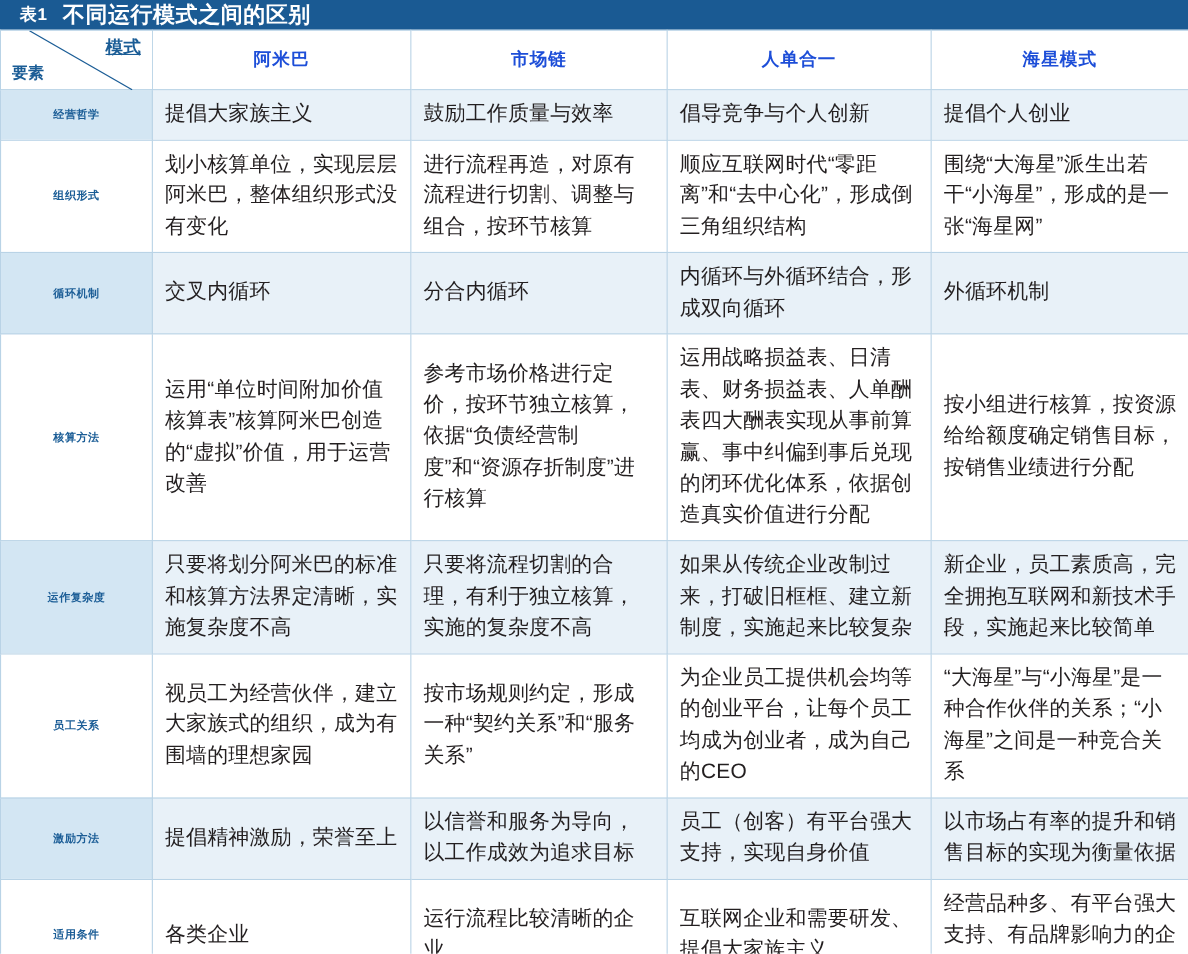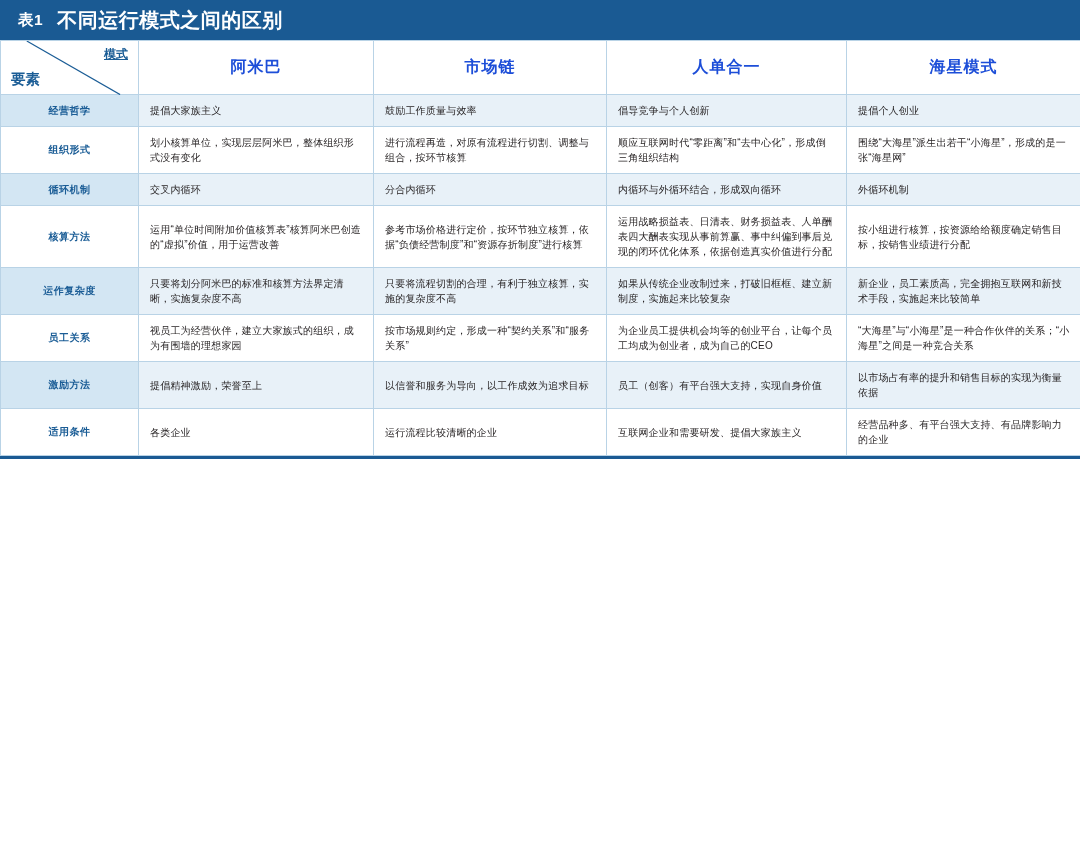--- a/index.html
+++ b/index.html
@@ -67,21 +67,21 @@
     padding: 0;
   }
   .hdr-corner .diag {
     position: absolute;
     inset: 0;
   }
   .hdr-corner .mode {
     position: absolute;
     right: 10px;
     top: 5px;
-    font-size: 12px;
+    font-size: 16px;
     font-weight: bold;
     color: #1b5d96;
     text-decoration: underline;
   }
   .hdr-corner .elem {
     position: absolute;
     left: 10px;
     bottom: 5px;
     font-size: 14.5px;
     font-weight: bold;
@@ -98,21 +98,21 @@
   }
   
   td.rowlabel {
     color: #1b5d96;
     font-weight: bold;
     font-size: 10px;
     text-align: center;
     letter-spacing: 0.5px;
   }
   td.cell {
-    font-size: 10px;
+    font-size: 19px;
     line-height: 1.5;
     color: #231f20;
     padding: 8px 10px 8px 11px;
     text-align: left;
     letter-spacing: 0.2px;
   }
   tr.band td { background: #e8f1f8; }
   tr.plain td { background: #ffffff; }
   tr.band td.rowlabel { background: #d3e6f3; }
   tr.plain td.rowlabel { background: #ffffff; }

